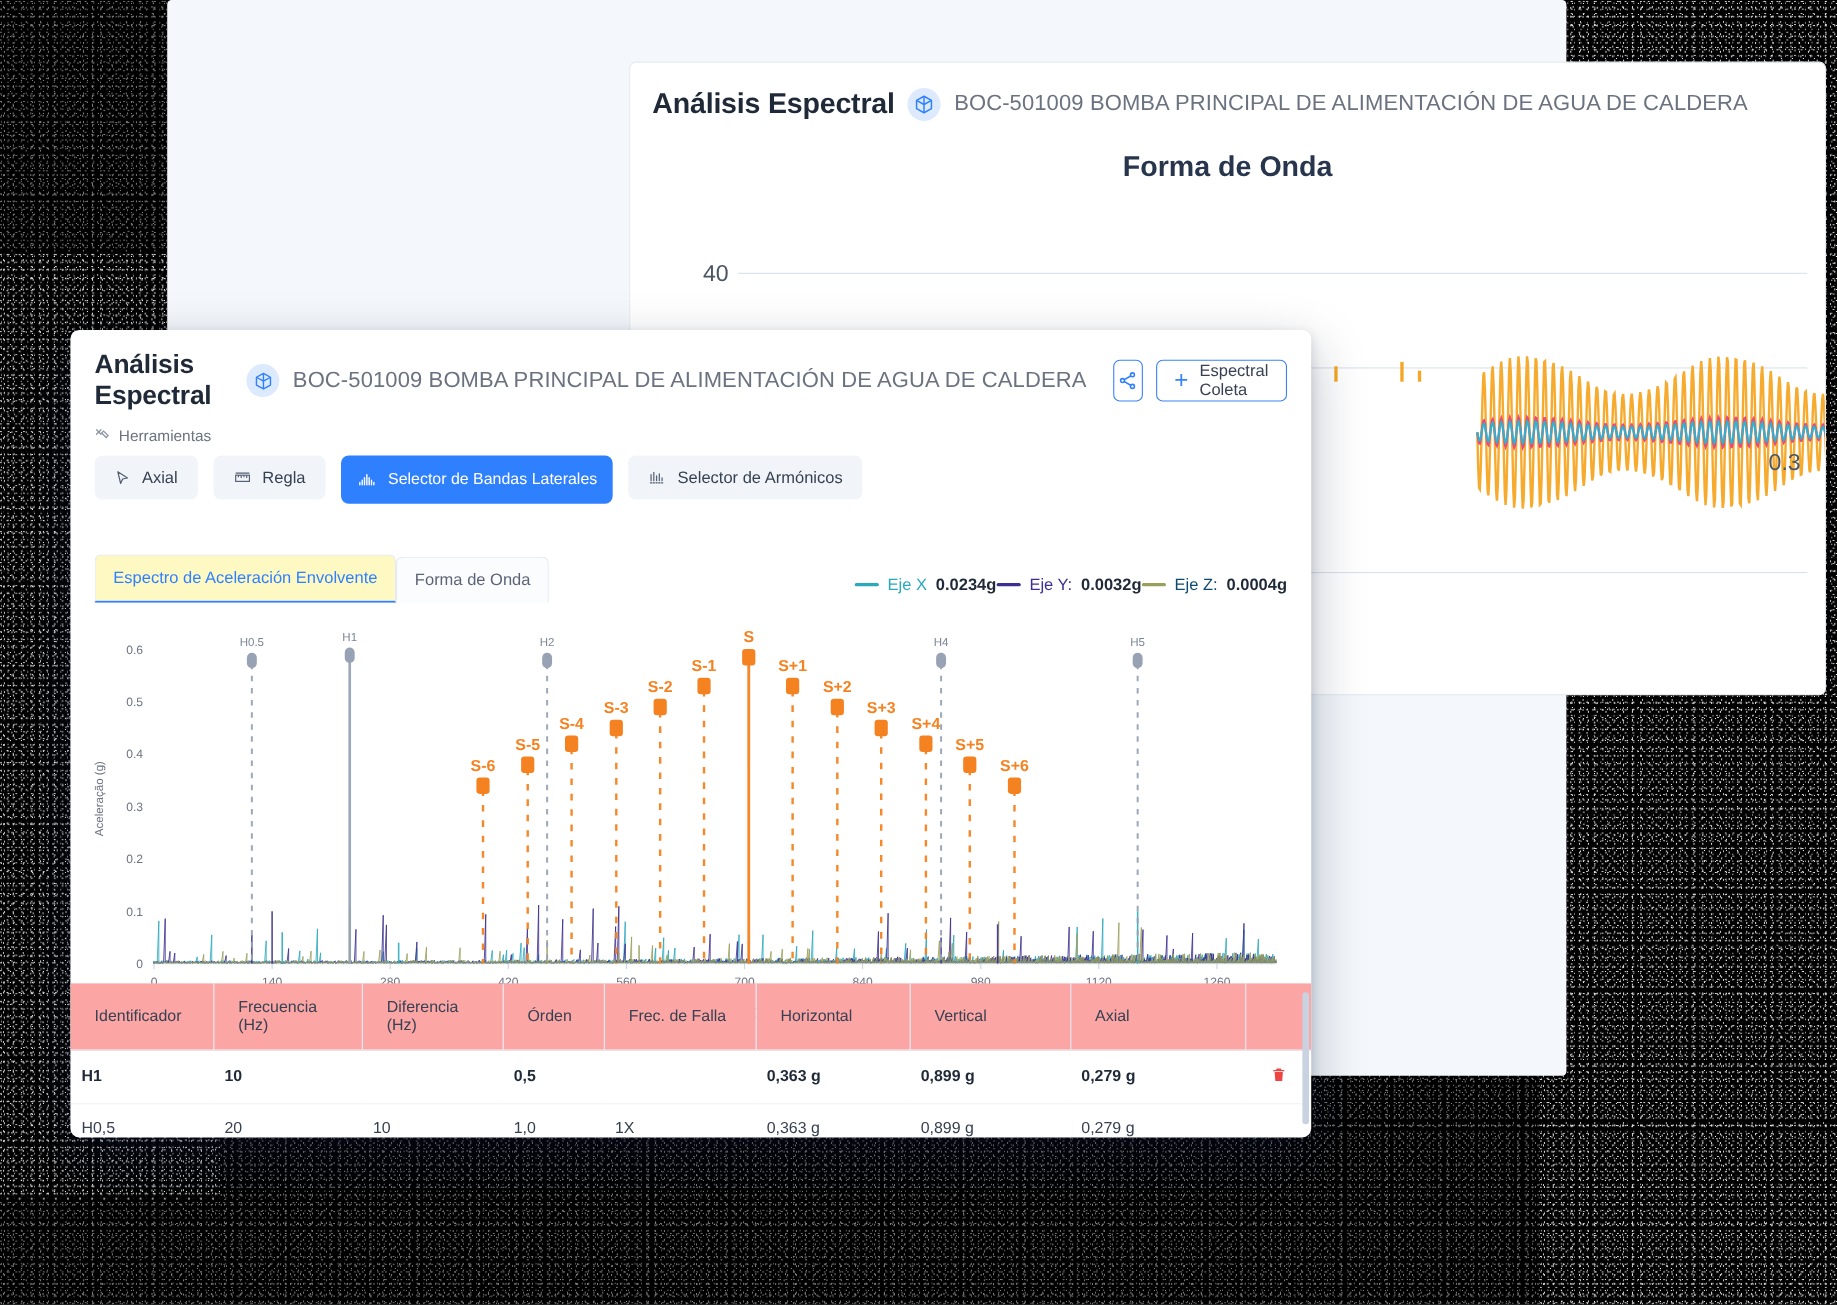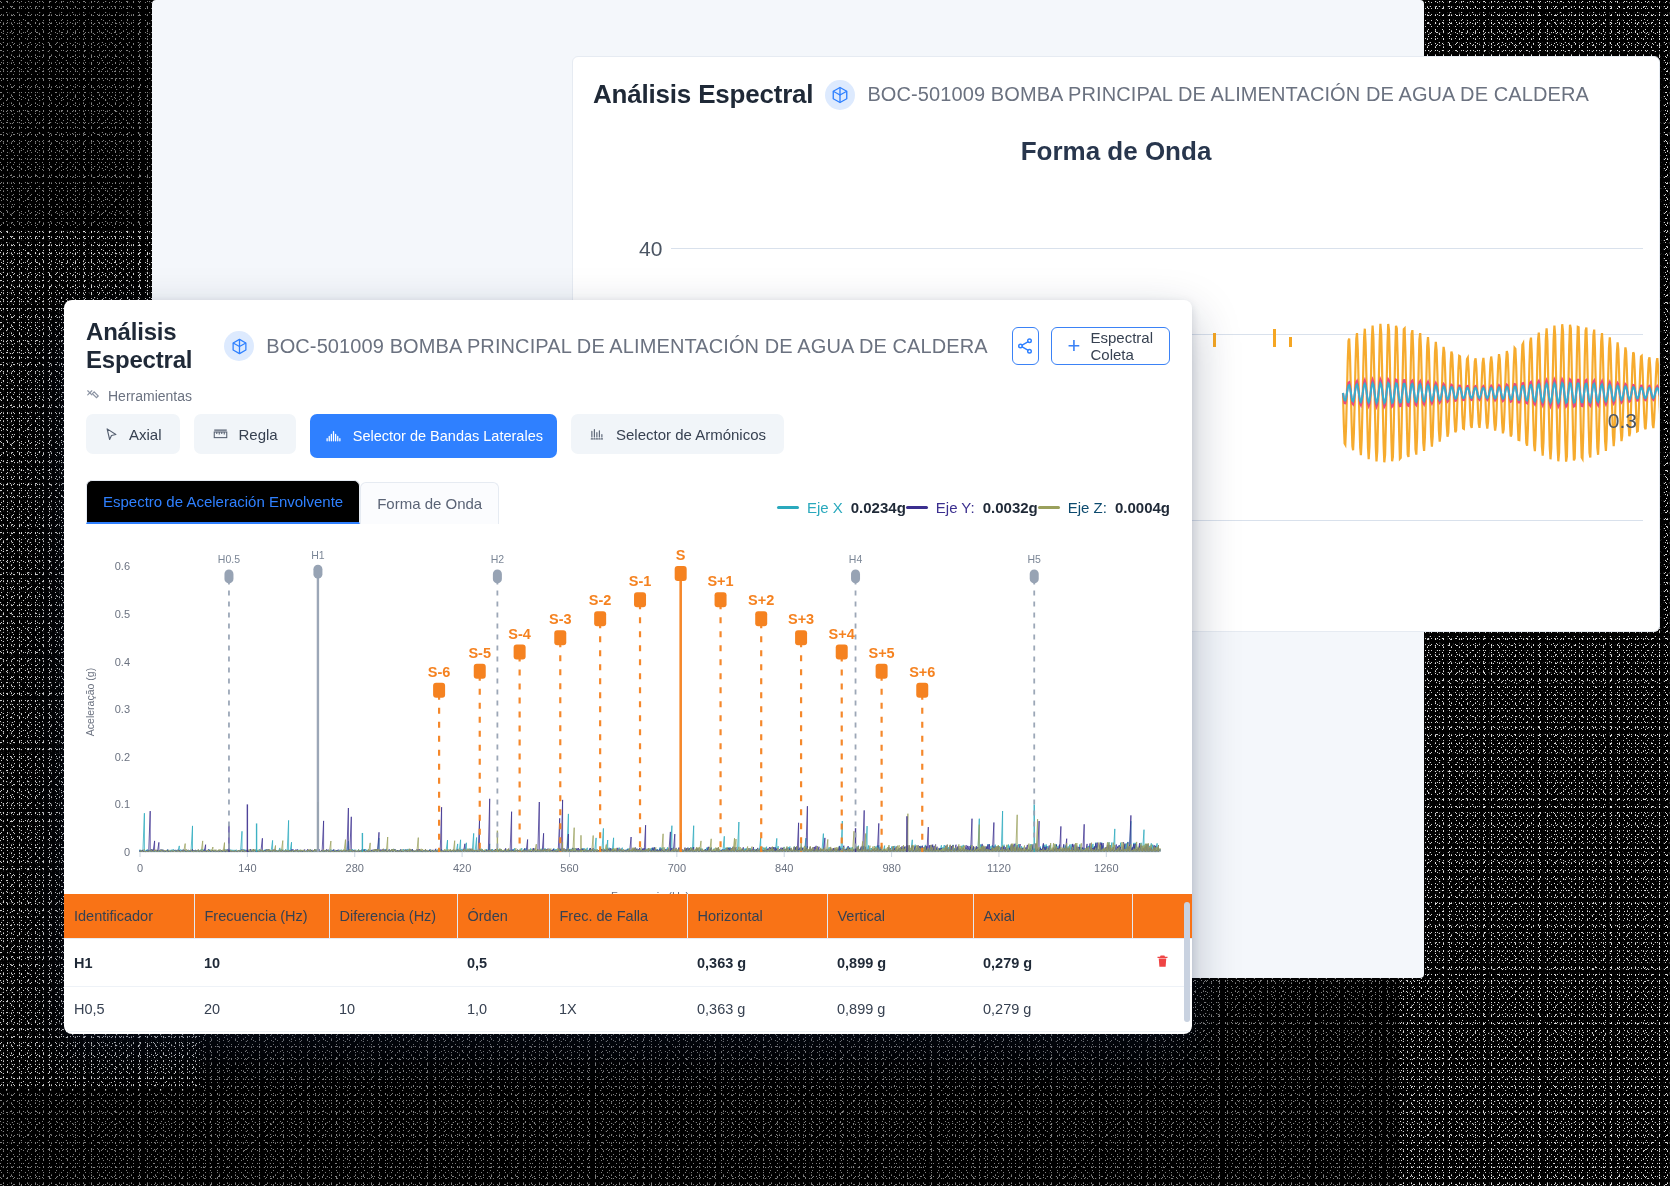--- a/index.html
+++ b/index.html
@@ -93,33 +93,33 @@
 
   .tabs-row {
     display:flex; align-items:flex-end; gap:0; padding: 22px 22px 0 22px;
     position:relative;
   }
   .tab {
     padding: 12px 16px; font-size:15px; color:#5b6476; cursor:pointer;
     background:#fbfcfe; border:1px solid #e6ebf2; border-bottom:none;
     border-radius:6px 6px 0 0;
   }
-  .tab.active { color:#2f80ff; background:#000000; border-bottom:2px solid #2f80ff; }
+  .tab.active { color:#2f80ff; background:#fef9c3; border-bottom:2px solid #2f80ff;margin-top:24px; }
   .legend { display:flex; align-items:center; margin-left:auto; padding-bottom:8px; }
   .leg { display:flex; align-items:center; gap:8px; font-size:15px; }
   .leg i { display:block; width:22px; height:3px; border-radius:2px; }
   .leg .lv { color:#1f2937; font-weight:700; }
 
   .chart-wrap { position:relative; margin: 6px 14px 0 14px; height: 380px; }
   .tbl-wrap { position:absolute; left:0; right:0; bottom:0; top:594px; }
 
   table.spec { width:100%; border-collapse:collapse; }
   table.spec th {
     text-align:left; font-size:14.5px; font-weight:400; color:#374151;
-    padding: 14px 10px; background:#f97316; border-bottom:1px solid #e6ebf2;
+    padding: 14px 22px; background:#fca5a5; border-bottom:1px solid #e6ebf2;
     border-right:1px solid #e3e9f1;
   }
   table.spec th:last-child { border-right:none; }
   table.spec td {
     font-size:14.5px; color:#374151; padding: 14px 10px; border-bottom:1px solid #eef2f7;
   }
   table.spec tr.first td { font-weight:700; color:#1f2937; }
   .scrollbar {
     position:absolute; right:2px; top:8px; width:6px; height:120px;
     background:#c9d2e0; border-radius:3px;

